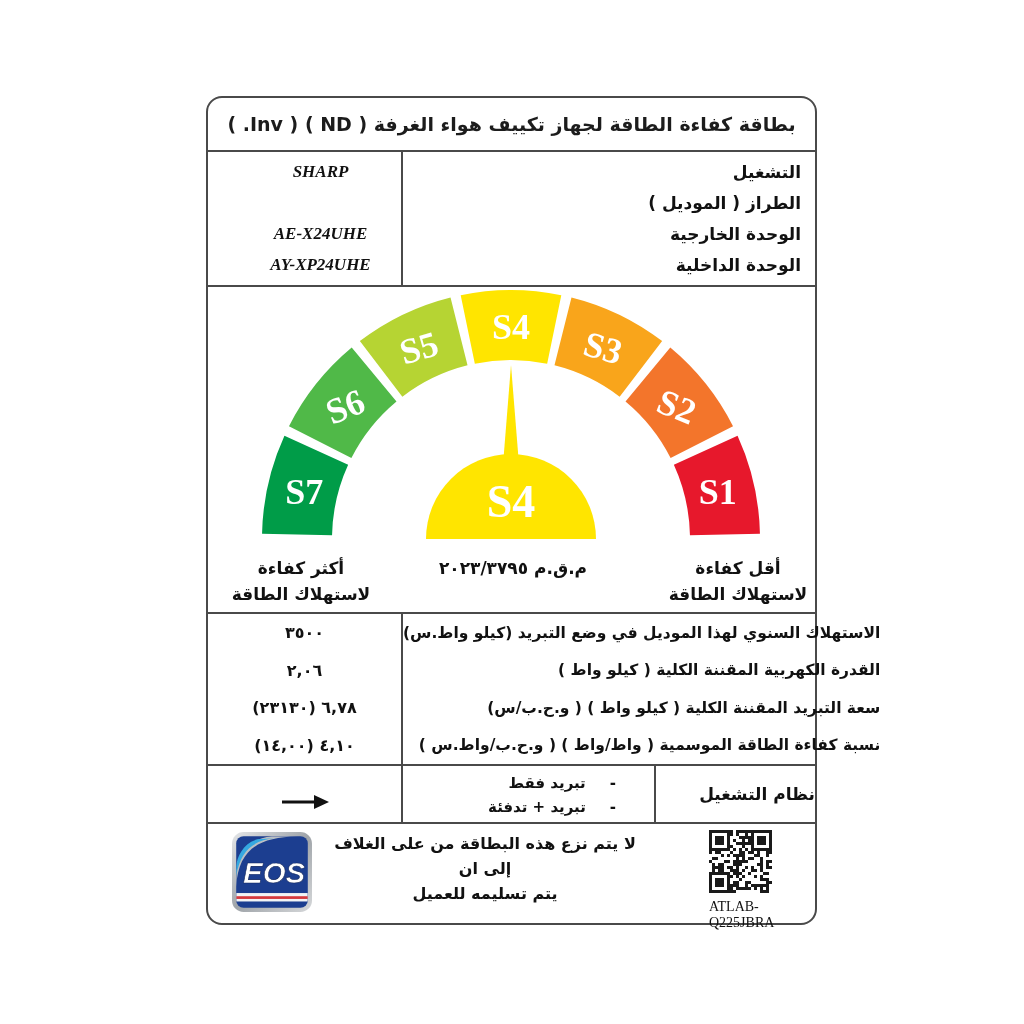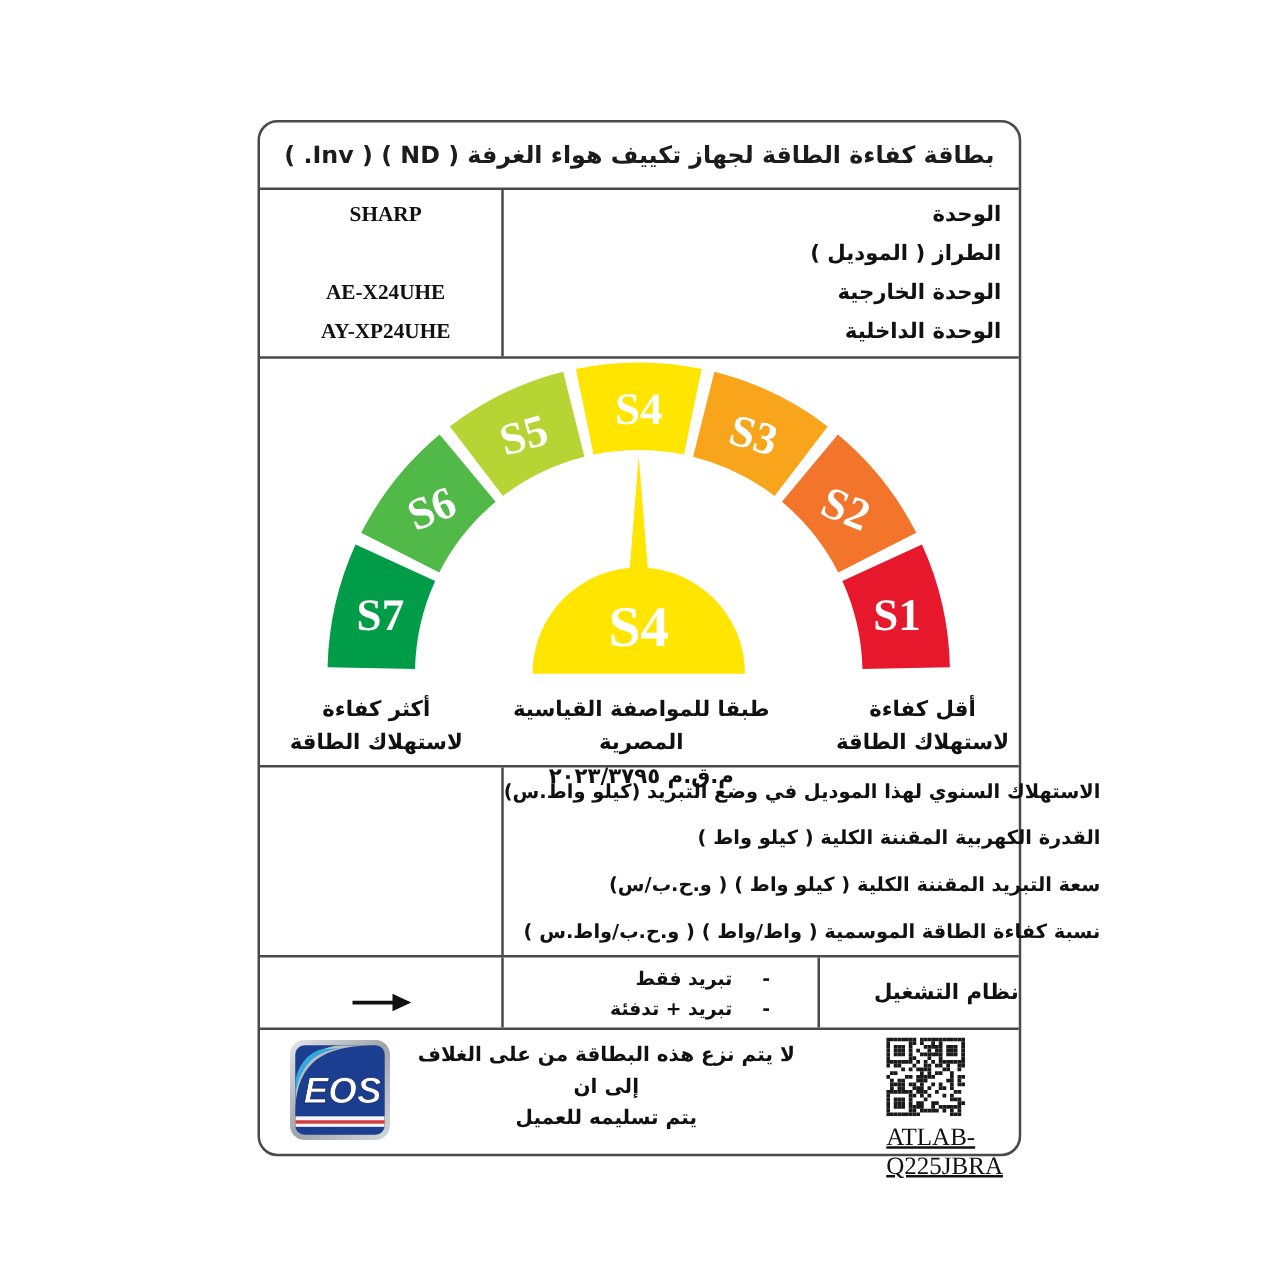--- a/index.html
+++ b/index.html
@@ -11,22 +11,22 @@
   .hline{position:absolute;left:0;width:100%;height:2px;background:#4a4a4a;}
   .vline{position:absolute;width:2px;background:#4a4a4a;}
   .rtl{direction:rtl;unicode-bidi:plaintext;}
   .title-row{position:absolute;left:0;top:0;width:100%;height:52px;display:flex;
              align-items:center;justify-content:center;font-weight:bold;font-size:19px;color:#1c1c1c;}
   
   .manu{position:absolute;left:0;top:54px;width:100%;height:133px;}
   .manu-labels{position:absolute;left:195px;top:4px;right:0;bottom:4px;display:grid;
                grid-template-rows:1fr 1fr 1fr 1fr;align-items:center;}
   .manu-labels div{direction:rtl;text-align:right;padding-right:14px;font-weight:bold;font-size:17px;color:#111;}
-  .manu-values{position:absolute;left:4px;top:4px;width:193px;bottom:4px;display:grid;
-               grid-template-rows:1fr 1fr 1fr 1fr;align-items:center;}
+  .manu-values{position:absolute;left:16px;top:4px;width:193px;bottom:4px;display:grid;
+               grid-template-rows:1fr 1fr 1fr 1fr;align-items:center;font-style:italic;}
   .manu-values div{text-align:center;font-family:"Liberation Serif",serif;font-weight:bold;font-size:17px;color:#111;}
   
   .gauge-sec{position:absolute;left:0;top:189px;width:100%;height:325px;}
   .cap{position:absolute;text-align:center;font-weight:bold;font-size:17px;line-height:1.55;color:#111;}
   
   .specs{position:absolute;left:0;top:516px;width:100%;height:150px;}
   .spec-labels{position:absolute;left:195px;right:0;top:0;bottom:0;display:grid;grid-template-rows:repeat(4,1fr);align-items:center;}
   .spec-labels div{direction:rtl;text-align:right;padding-right:10px;font-weight:bold;font-size:15.5px;color:#111;white-space:nowrap;}
   .spec-values{position:absolute;left:0;width:193px;top:0;bottom:0;display:grid;grid-template-rows:repeat(4,1fr);align-items:center;}
   .spec-values div{direction:rtl;text-align:center;font-weight:bold;font-size:16px;color:#111;}
@@ -35,21 +35,21 @@
   .oper-label{position:absolute;left:448px;right:0;top:0;bottom:0;display:flex;align-items:center;
               direction:rtl;padding-right:0;font-weight:bold;font-size:17px;color:#111;box-sizing:border-box;}
   .modes{position:absolute;left:195px;width:251px;top:5px;bottom:3px;display:grid;grid-template-rows:1fr 1fr;}
   .mode-line{direction:rtl;display:flex;align-items:center;padding-right:38px;gap:24px;
              font-weight:bold;font-size:15px;color:#111;}
   
   .footer{position:absolute;left:0;top:726px;width:100%;height:101px;}
   .notice{position:absolute;left:112px;width:330px;top:7px;text-align:center;direction:rtl;
           font-weight:bold;font-size:16px;line-height:25px;color:#111;}
   .qr-wrap{position:absolute;left:501px;top:6px;width:110px;text-align:left;}
-  .qr-cap{margin-top:2px;font-family:"Liberation Serif",serif;font-size:20px;color:#111;letter-spacing:0px;text-decoration:underline;}
+  .qr-cap{margin-top:2px;font-family:"Liberation Serif",serif;font-size:14px;color:#111;letter-spacing:0px;}
 </style>
 </head>
 <body>
 
 <div class="stage">
   <div class="card">
 
     <div class="hline" style="top:52px"></div>
     <div class="hline" style="top:187px"></div>
     <div class="hline" style="top:514px"></div>
@@ -57,21 +57,21 @@
     <div class="hline" style="top:724px"></div>
     <div class="vline" style="left:193px;top:54px;height:133px"></div>
     <div class="vline" style="left:193px;top:516px;height:150px"></div>
     <div class="vline" style="left:193px;top:668px;height:56px"></div>
     <div class="vline" style="left:446px;top:668px;height:56px"></div>
 
     <div class="title-row rtl">بطاقة كفاءة الطاقة لجهاز تكييف هواء الغرفة ( ND ) ( Inv. )</div>
 
     <div class="manu">
       <div class="manu-labels">
-        <div>الوحدة</div>
+        <div>التشغيل</div>
         <div>الطراز ( الموديل )</div>
         <div>الوحدة الخارجية</div>
         <div>الوحدة الداخلية</div>
       </div>
       <div class="manu-values">
         <div>SHARP</div>
         <div></div>
         <div>AE-X24UHE</div>
         <div>AY-XP24UHE</div>
       </div>
@@ -95,35 +95,40 @@
           <text x="509.68471738254664" y="204.82556200126135" text-anchor="middle" dominant-baseline="central" font-family="Liberation Serif, serif" font-size="36" font-weight="bold" fill="#ffffff" transform="rotate(0 509.68471738254664 204.82556200126135)">S1</text>
           <path d="M294,190 L303,78 L312,190 Z" fill="#FFE500"></path>
           <path d="M218,252 A85,85 0 0 1 388,252 Z" fill="#FFE500"></path>
           <text x="303" y="230" text-anchor="middle" font-family="Liberation Serif, serif" font-size="46" font-weight="bold" fill="#ffffff">S4</text>
         </svg>
       <div class="cap" style="left:23px;top:268px;width:140px">
         <div>أكثر كفاءة</div>
         <div>لاستهلاك الطاقة</div>
       </div>
       <div class="cap rtl" style="left:186px;top:268px;width:238px">
-        <div>طبقا للمواصفة القياسية المصرية</div>
         <div>م.ق.م ٢٠٢٣/٣٧٩٥</div>
       </div>
       <div class="cap" style="left:460px;top:268px;width:140px">
         <div>أقل كفاءة</div>
         <div>لاستهلاك الطاقة</div>
       </div>
     </div>
 
     <div class="specs">
       <div class="spec-labels">
         <div>الاستهلاك السنوي لهذا الموديل في وضع التبريد (كيلو واط.س)</div>
         <div>القدرة الكهربية المقننة الكلية ( كيلو واط )</div>
         <div>سعة التبريد المقننة الكلية ( كيلو واط ) ( و.ح.ب/س)</div>
         <div>نسبة كفاءة الطاقة الموسمية ( واط/واط ) ( و.ح.ب/واط.س )</div>
+      </div>
+      <div class="spec-values">
+        <div>٣٥٠٠</div>
+        <div>٢,٠٦</div>
+        <div>٦,٧٨ (٢٣١٣٠)</div>
+        <div>٤,١٠ (١٤,٠٠)</div>
       </div>
     </div>
 
     <div class="oper">
       <div class="oper-label">نظام التشغيل</div>
       <div class="modes">
         <div class="mode-line">
           <span>-</span>
           <span>تبريد فقط</span>
         </div>

